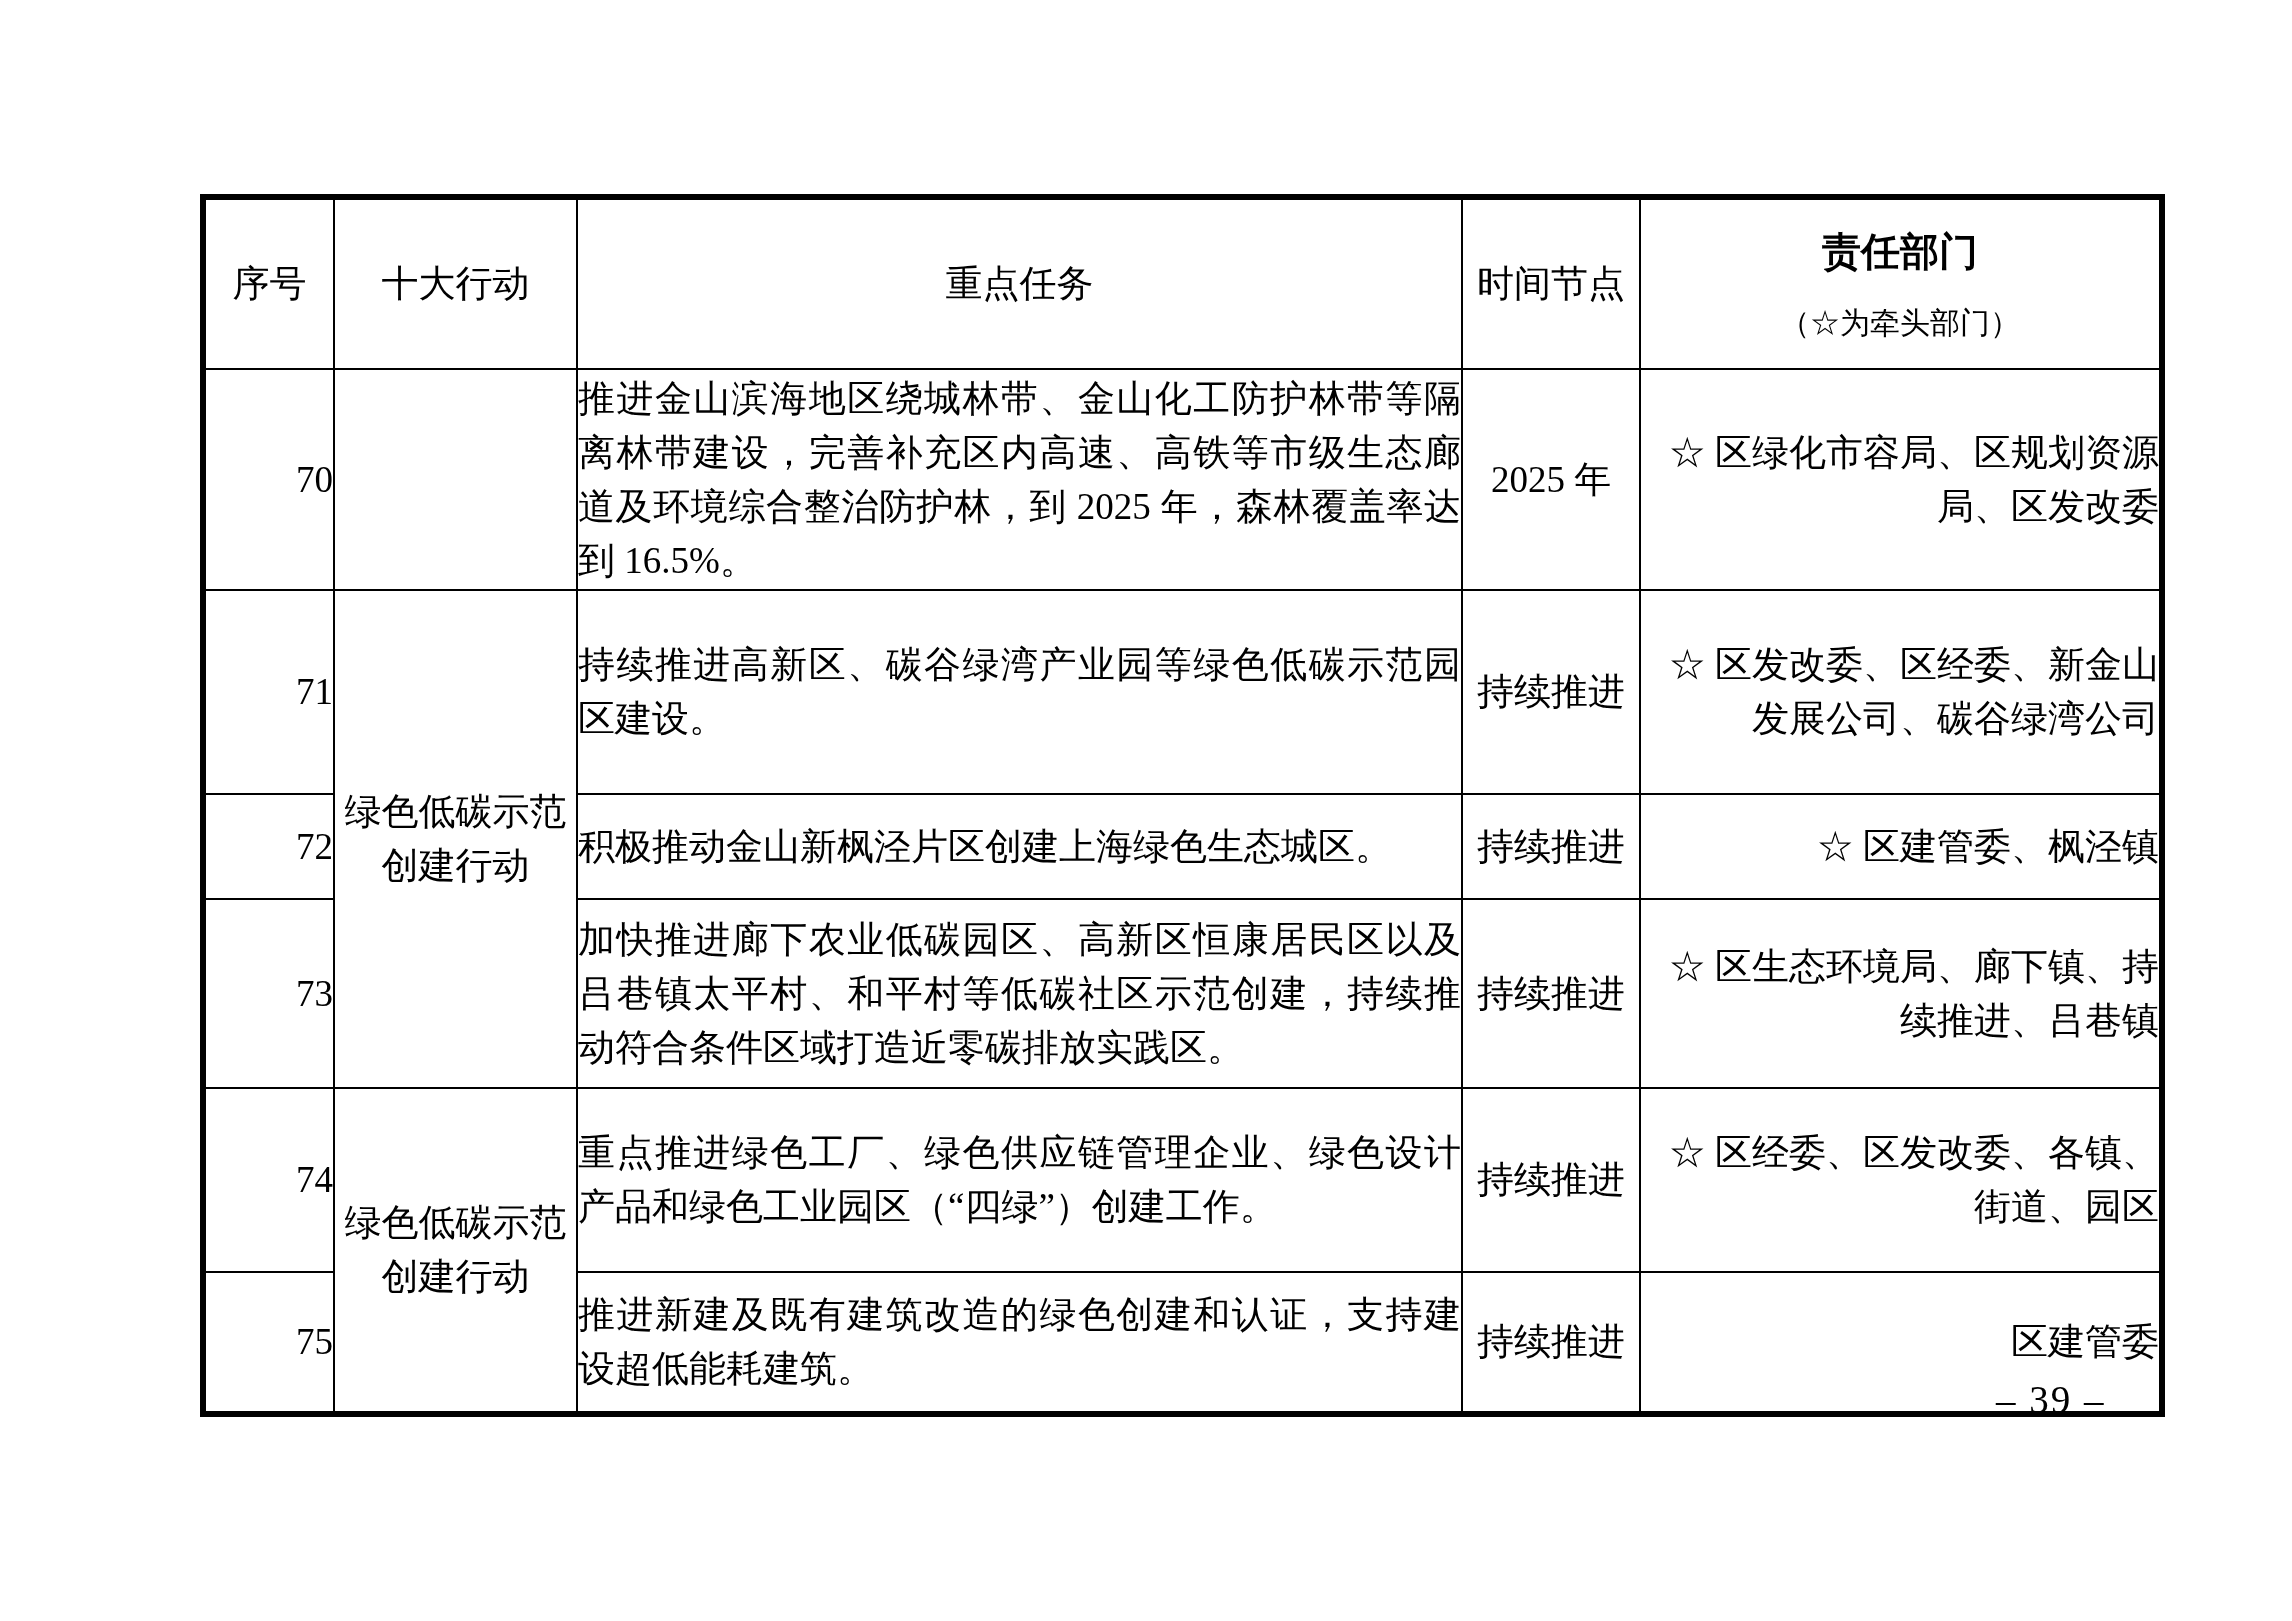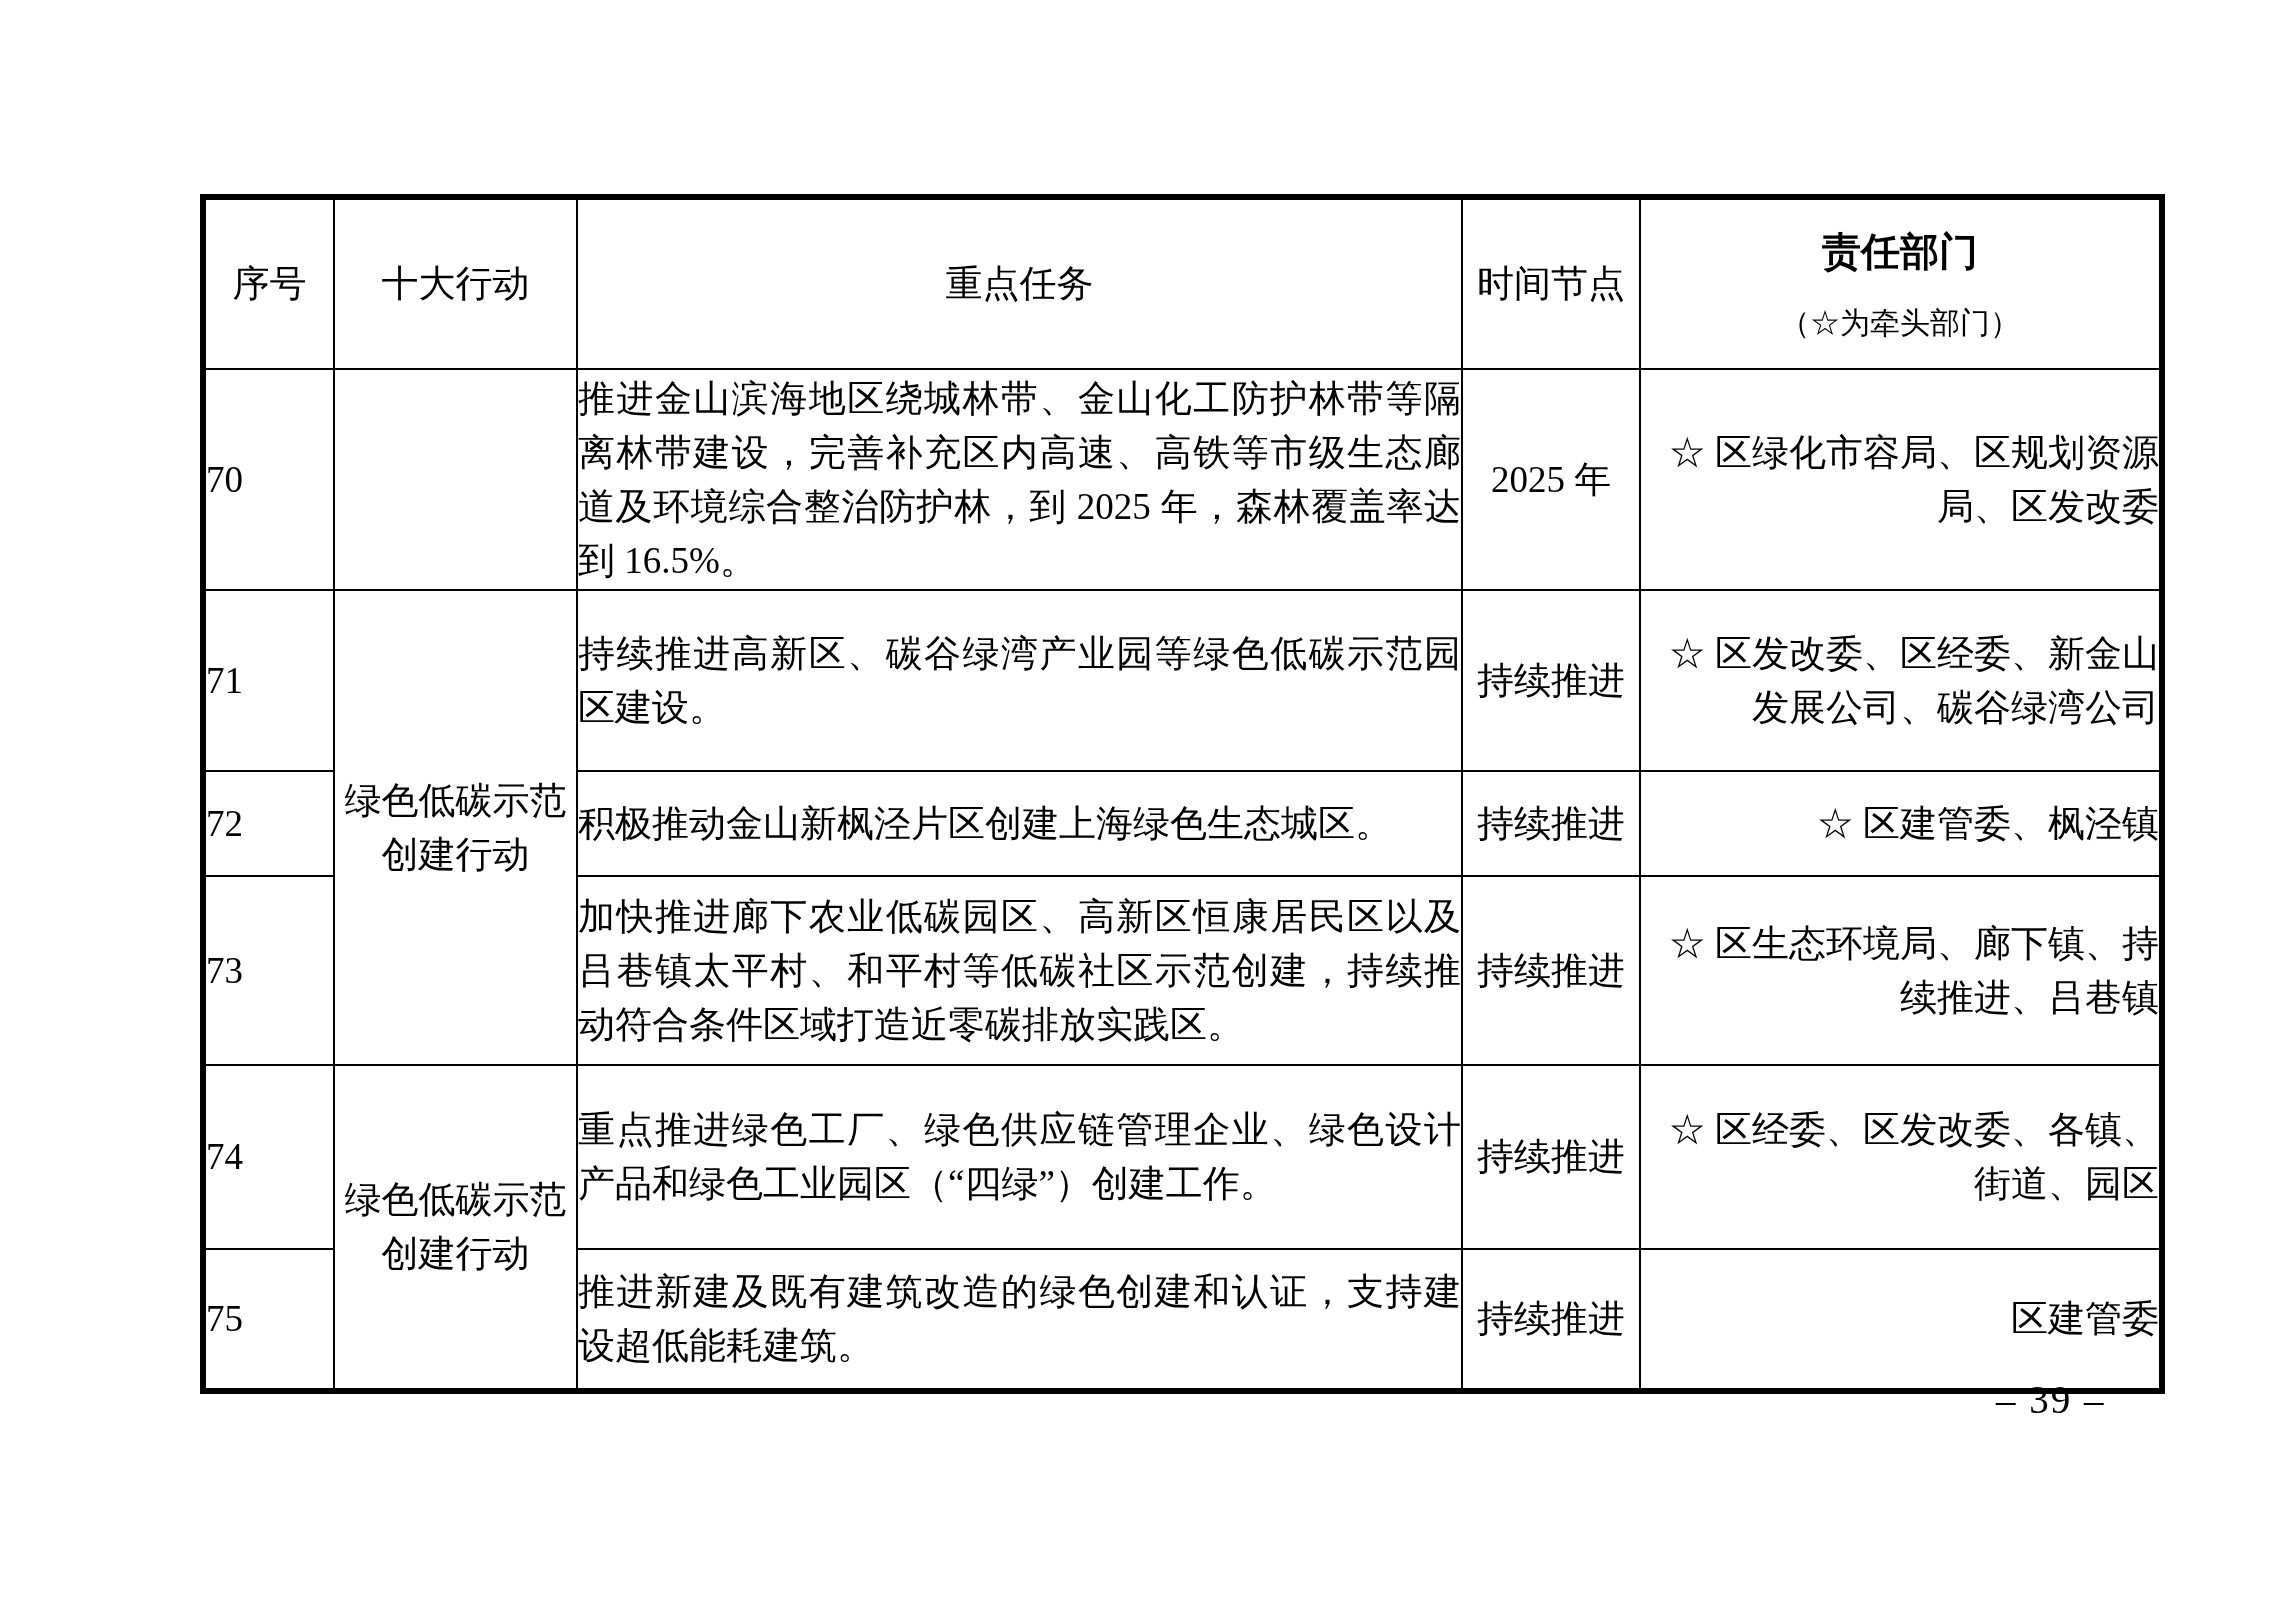--- a/index.html
+++ b/index.html
@@ -36,21 +36,21 @@
     overflow: hidden;
   }
   col.c-seq  { width: 131px; }
   col.c-act  { width: 243px; }
   col.c-task { width: 885px; }
   col.c-time { width: 178px; }
   col.c-dept { width: 522px; }
 
   tr.r-head { height: 172px; }
   tr.r-70 { height: 221px; }
-  tr.r-71 { height: 181px; }
+  tr.r-71 { height: 204px; }
   tr.r-72 { height: 105px; }
   tr.r-73 { height: 189px; }
   tr.r-74 { height: 184px; }
   tr.r-75 { height: 142px; }
 
   th.h-cell {
     font-weight: bold;
     text-align: center;
     font-size: 39px;
   }
@@ -61,21 +61,21 @@
     margin-bottom: 33px;
     text-align: center;
   }
   .dept-head-note {
     font-weight: normal;
     font-size: 30px;
     line-height: 33px;
     text-align: center;
   }
   td.seq-cell {
-    text-align: left;
+    text-align: right;
     font-size: 39px;
   }
   td.action-cell {
     text-align: center;
     padding: 0 17.6px;
     line-height: 59px;
   }
   td.task-cell {
     text-align: justify;
     padding: 0 15.7px 0 25.5px;

